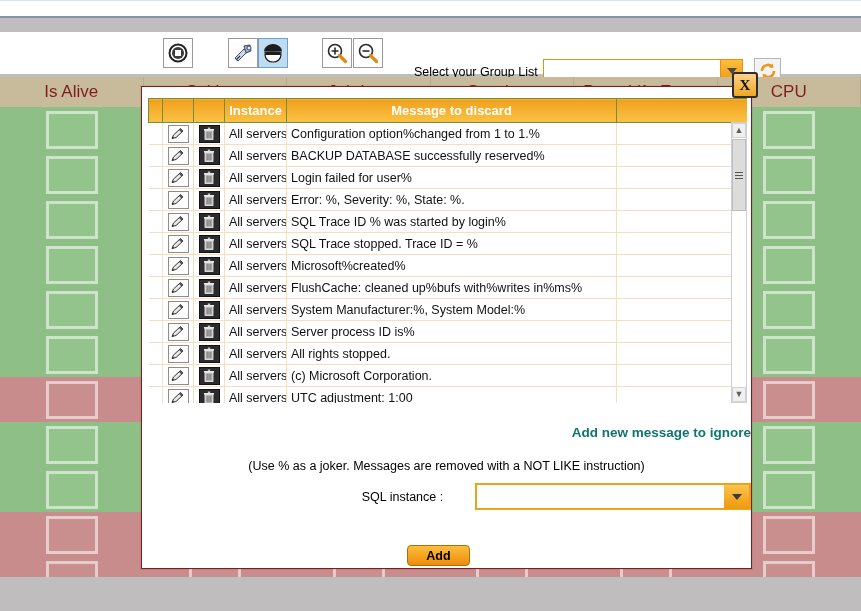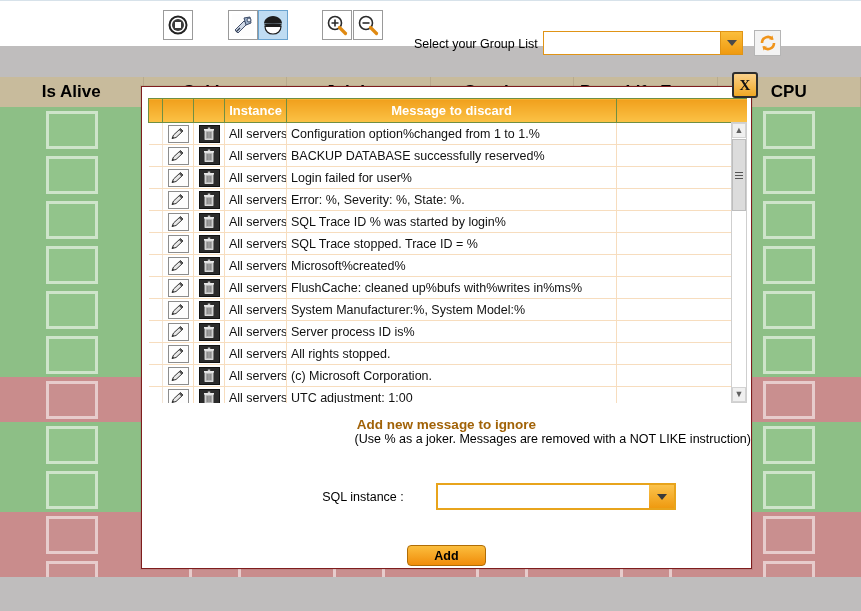--- a/index.html
+++ b/index.html
@@ -21,21 +21,21 @@
   .top-white {
     position: absolute; left: 0; top: 0; width: 861px; height: 18px;
     background: #ffffff;
     border-bottom: 2px solid #8a90a8;
   }
   .top-hairline {
     position: absolute; left: 0; top: 0; width: 861px; height: 1px;
     background: #d7e2ea;
   }
   .toolbar {
-    position: absolute; left: 0; top: 4px; width: 861px; height: 42px;
+    position: absolute; left: 0; top: 32px; width: 861px; height: 42px;
     background: #ffffff;
   }
   .tb-btn {
     position: absolute; top: 6px;
     width: 30px; height: 30px;
     border: 1px solid #9a9a9a;
     background: #ffffff;
     display: flex; align-items: center; justify-content: center;
   }
   .tb-btn.sel { background: #bfdcf2; border-color: #6aa3cf; }
@@ -74,22 +74,22 @@
     position: absolute; left: 0; top: 62px; width: 861px; height: 549px;
   }
   .bg-headrow {
     position: absolute; left: 0; top: 15px; width: 861px; height: 30px;
     display: flex;
   }
   .bg-head {
     flex: 1 1 0;
     background: #c8bb9c;
     border-right: 1px solid #b8ab8e;
-    color: #000000;
-    font-size: 17px; font-weight: bold;
+    color: #7f1d1d;
+    font-size: 17px; font-weight: normal;
     display: flex; align-items: center; justify-content: center;
     overflow: hidden; white-space: nowrap;
   }
   .bg-cols {
     position: absolute; left: 0; top: 45px; width: 861px; height: 504px;
     display: flex;
   }
   .bg-col { flex: 1 1 0; }
   .bg-cell {
     height: 45px;
@@ -209,28 +209,28 @@
   }
   .vs-grip { width: 8px; }
   .vs-grip span { display: block; height: 1px; background: #555; margin: 2px 0; }
 
   
   .form {
     position: absolute; left: 0; top: 320px; width: 609px; height: 160px;
     background: #ffffff;
   }
   .form-title {
-    text-align: center; font-size: 13.5px; font-weight: bold;
-    color: #a16207; margin-top: 10px;
+    text-align: right; font-size: 13.5px; font-weight: bold;
+    color: #0f766e; margin-top: 18px;
   }
   .form-hint {
-    text-align: right; font-size: 12.5px; color: #000; 
+    text-align: center; font-size: 12.5px; color: #000; margin-top: 19px;
   }
   .frow {
-    position: absolute; left: 0; width: 534px;
+    position: absolute; left: 0; width: 609px;
     display: flex; align-items: center; gap: 20px;
   }
   .frow .lbl {
     width: 340px; text-align: right; padding-right: 12px;
     font-size: 12.5px; color: #000;
   }
   .f-combo {
     width: 300px; height: 27px;
     border: 2px solid #e8a41c; background: #ffffff;
     display: flex; align-items: stretch;
@@ -248,21 +248,21 @@
   }
   .f-input {
     width: 304px; height: 25px;
     border: 1px solid #e8a41c;
     background: #fbf7cf;
     font-size: 12.5px; padding: 3px 6px;
     color: #222;
   }
   .add-btn {
     position: absolute; left: 406px; top: 544px;
-    width: 79px; height: 21px;
+    width: 63px; height: 21px;
     background: linear-gradient(#fbbe3e, #f08c0a);
     border: 1px solid #b06d06;
     border-radius: 4px;
     font-size: 12.5px; font-weight: bold; color: #000;
     display: flex; align-items: center; justify-content: center;
     font-family: "Liberation Sans", sans-serif;
   }
 </style>
 </head>
 <body>

